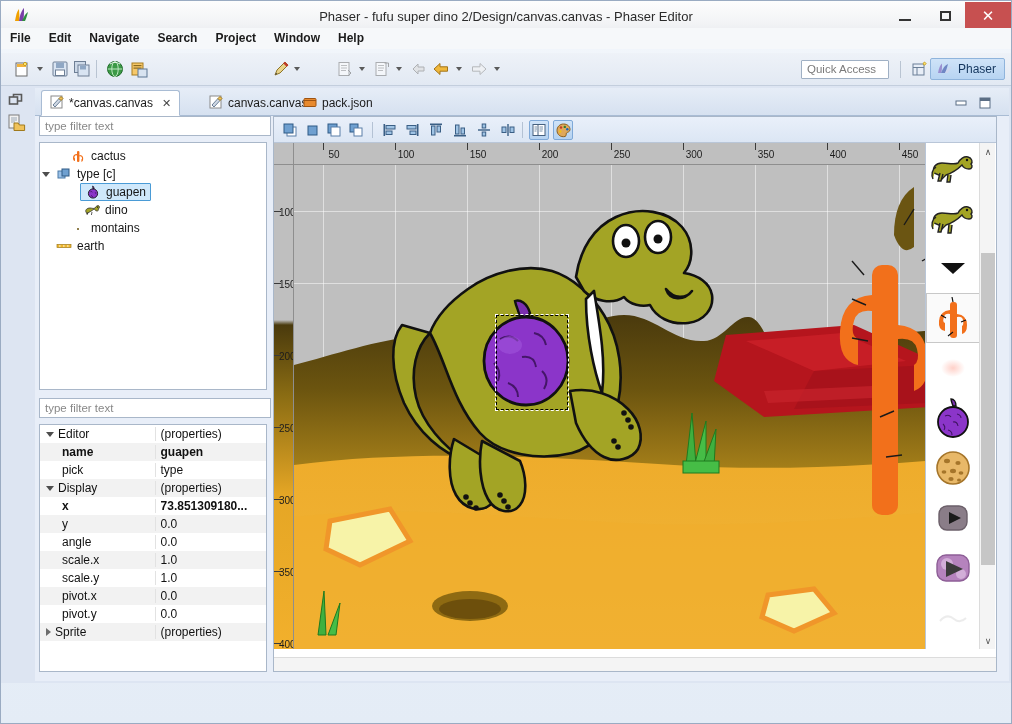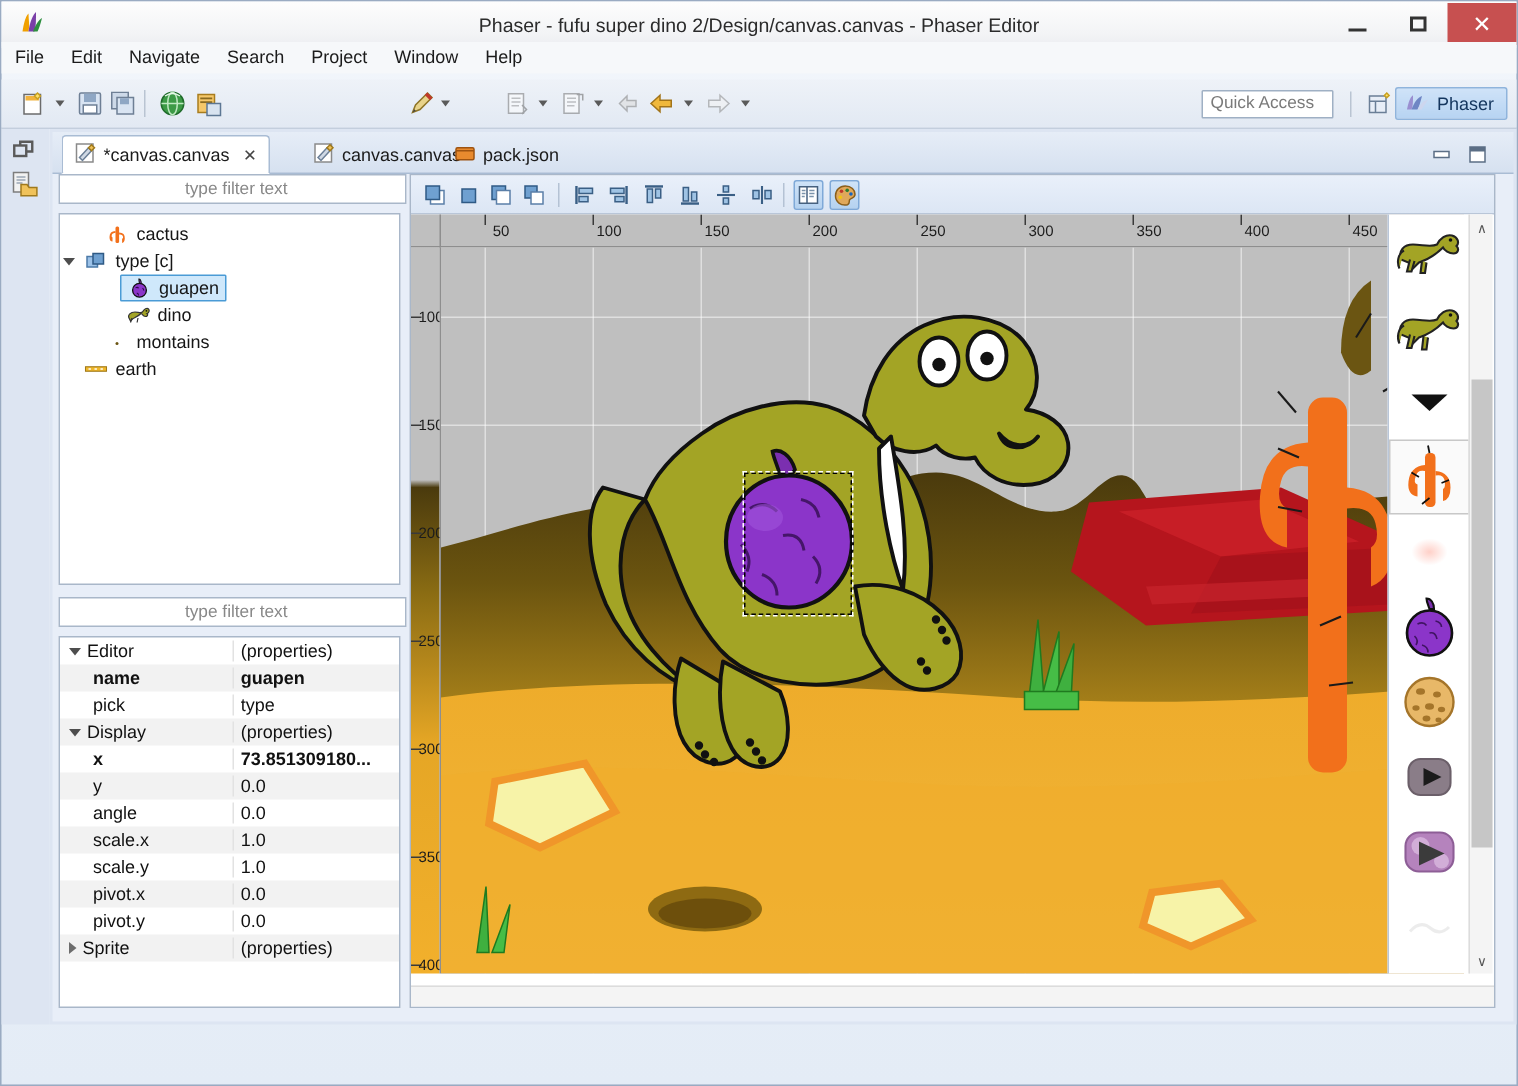--- a/index.html
+++ b/index.html
@@ -39,20 +39,21 @@
   #btn-max { right:46px; }
   #btn-close { right:0px; width:46px; background:#c75050; color:#fff; }
   .glyph-min { width:12px; height:2px; background:#333; margin-top:7px; }
   .glyph-max { width:11px; height:10px; border:2px solid #333; }
   .glyph-close { font-size:15px; font-family:"Liberation Sans",sans-serif; }
 
   
   #menubar {
     position:absolute; left:0; top:27px; width:1010px; height:21px;
     background:#f6f8fa;
+    font-weight:bold;
   }
   .menu-item {
     float:left; padding:3px 9px 0 9px; height:21px; font-size:12px; color:#1b1b1b;
   }
 
   
   #coolbar {
     position:absolute; left:0; top:52px; width:1010px; height:33px;
     background: linear-gradient(#eef2f8, #e2e9f3);
     border-bottom:1px solid #c3cedd;
@@ -118,21 +119,21 @@
     position:absolute; left:2px; top:30px; width:974px; height:565px;
     background:#e8eef8;
   }
 
   
   #outline-panel {
     position:absolute; left:4px; top:0px; width:228px; height:556px;
   }
   .filter-box {
     width:232px; height:20px; background:#fff; border:1px solid #a9b7c9;
-    font-size:11.5px; color:#888; padding:3px 0 0 5px;text-align:center;
+    font-size:11.5px; color:#888; padding:3px 0 0 5px;
   }
   #tree-box {
     position:absolute; left:0; top:26px; width:228px; height:248px;
     background:#fff; border:1px solid #a9b7c9;
   }
   .tree-row {
     position:relative; height:18px; display:flex; align-items:center;
     font-size:12px; color:#161616; padding-left:2px;text-align:right;
   }
   .tree-row.sel .tree-label-wrap {

